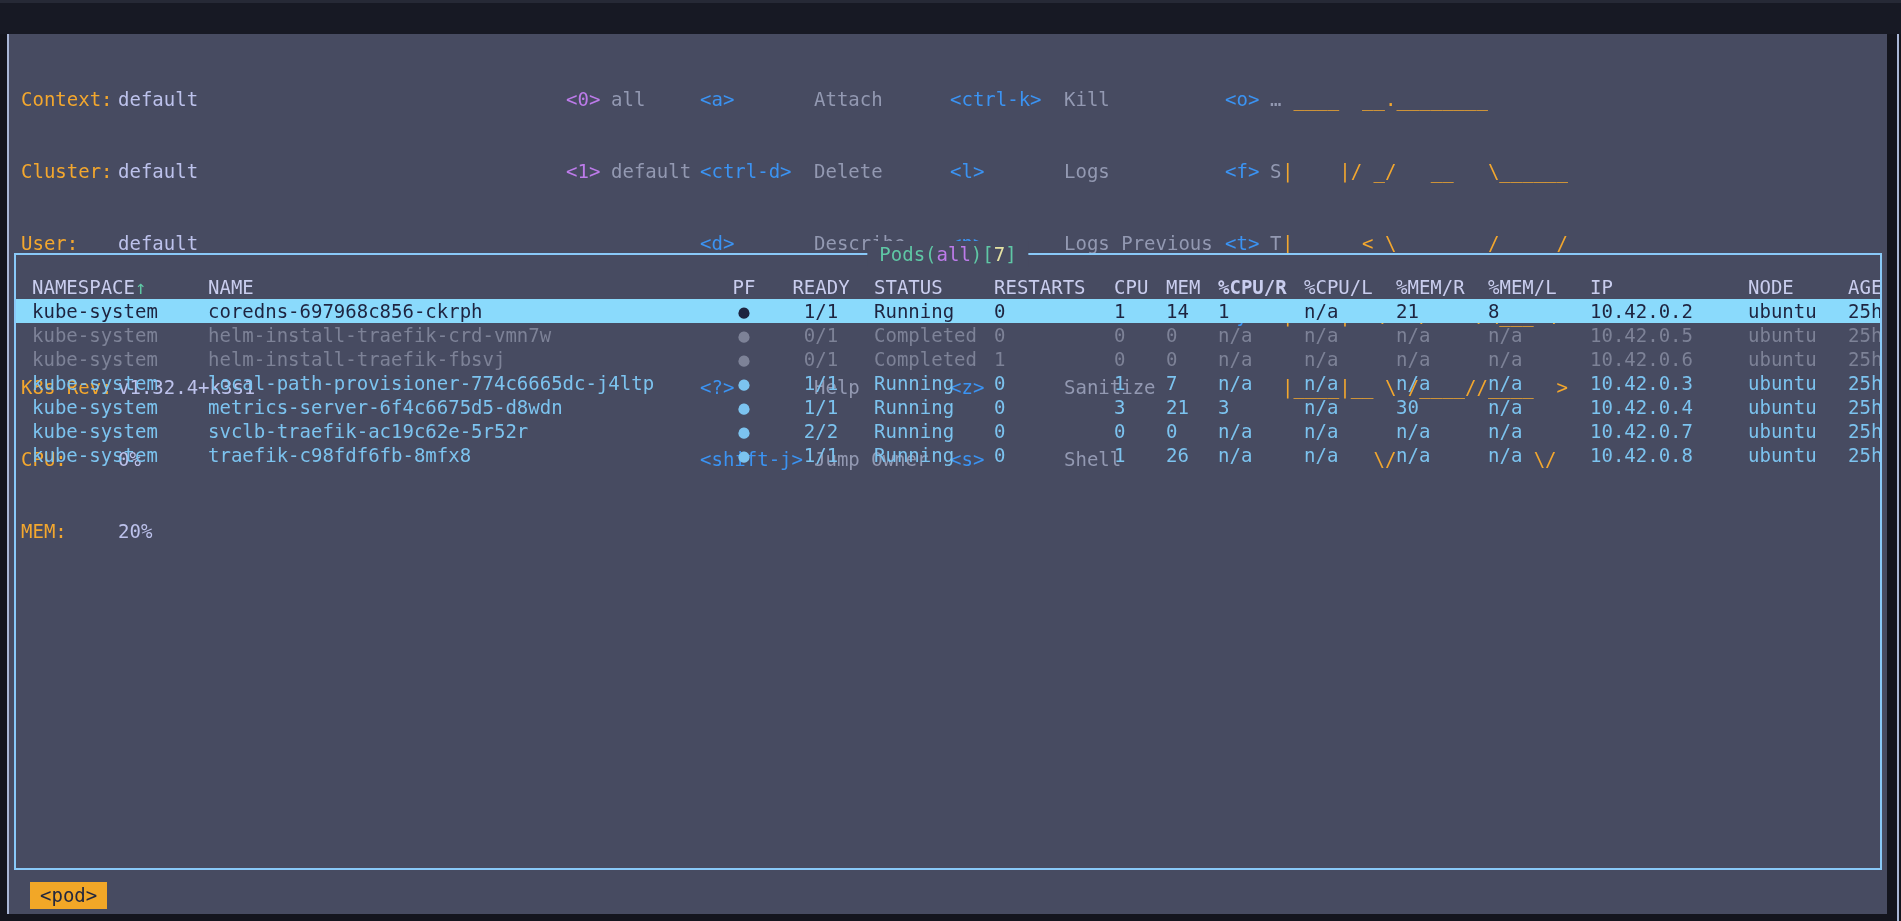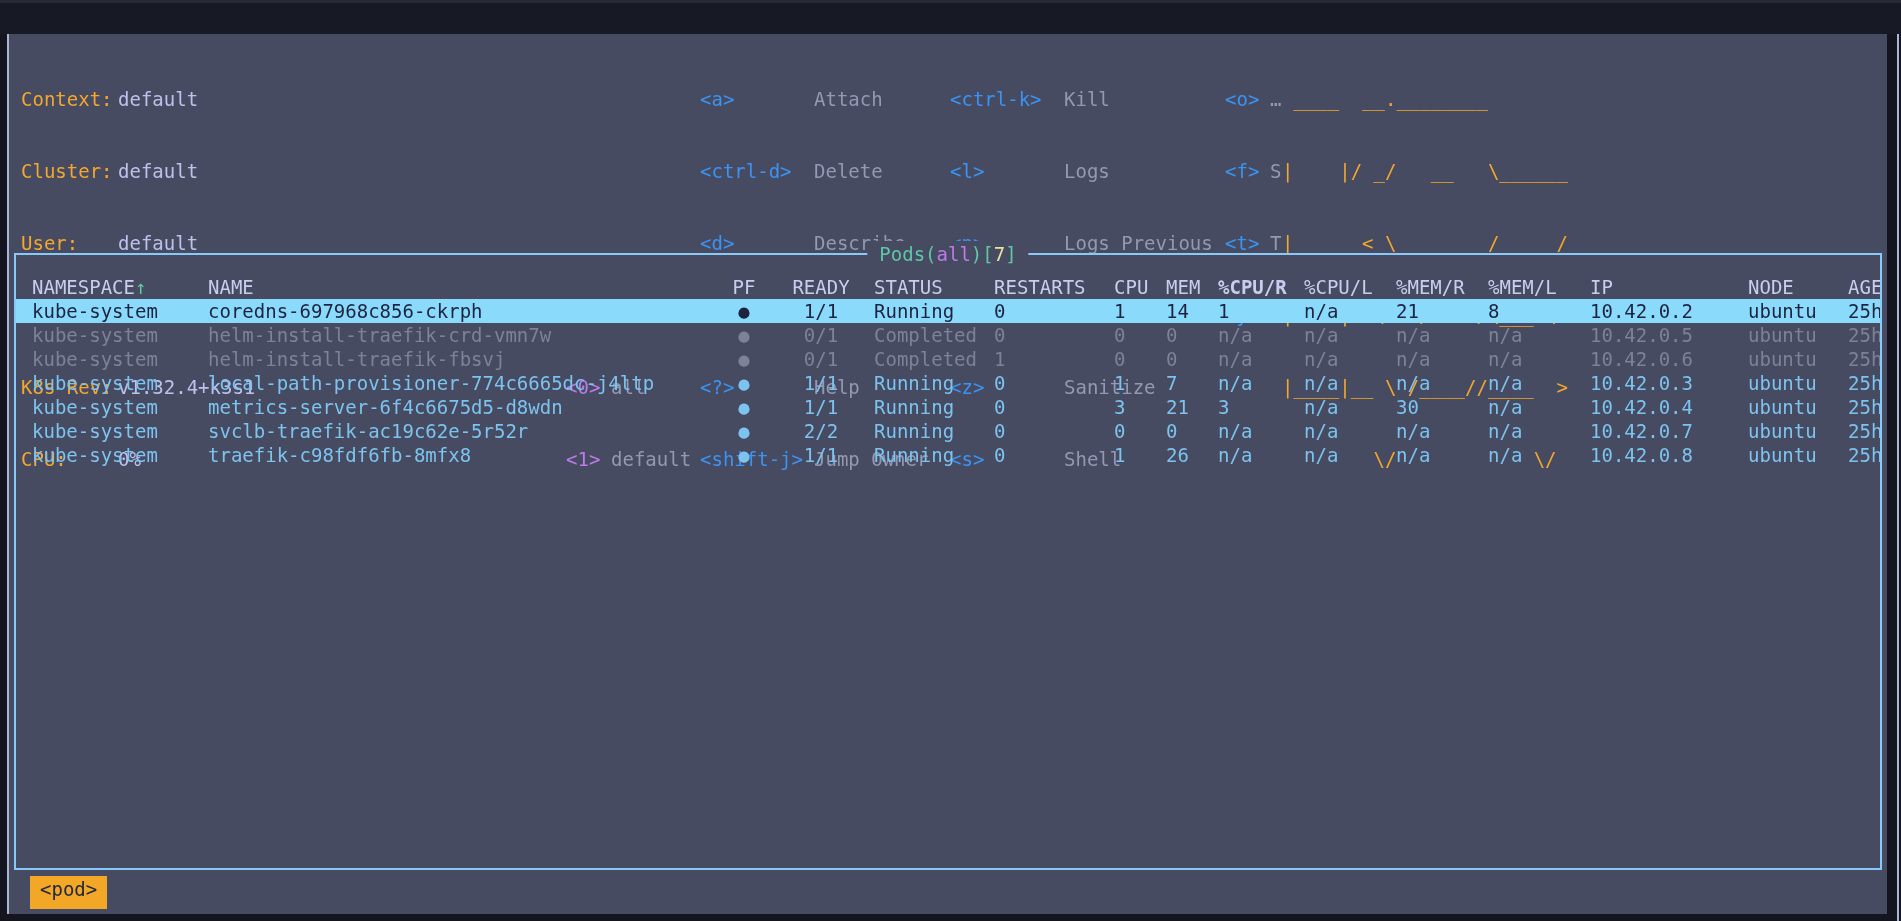--- a/index.html
+++ b/index.html
@@ -20,21 +20,21 @@
     white-space:pre;
   }
   .edge-right{position:absolute;top:34px;right:2px;width:2px;bottom:0;background:var(--edge,#a9b6d6);}
   .term{
     position:absolute;top:34px;left:7px;right:14px;bottom:7px;
     background:var(--bg,#474b61);
     border-left:2px solid var(--edge,#a9b6d6);
     box-sizing:border-box;
   }
   
-  .hdr{display:flex;padding:5px 0 0 12px;line-height:24px;white-space:pre;align-items:flex-end;}
+  .hdr{display:flex;padding:5px 0 0 12px;line-height:24px;white-space:pre;}
   .col-info{width:545px;}
   .col-ns{width:134px;}
   .col-m1{width:250px;}
   .col-m2{width:275px;}
   .col-logo{flex:1;}
   .info-label{display:inline-block;width:97px;color:var(--orange,#f3a72e);}
   .info-value{color:var(--lavender,#bdc2ec);}
   .rev-new{color:var(--teal,#5fc7a5);}
   .bolt{color:var(--bolt,#f2cf3a);font-family:"DejaVu Sans","DejaVu Sans Mono",sans-serif;}
   .hk-row{display:flex;}
@@ -69,21 +69,21 @@
   .w-cpur{width:86px;font-weight:bold;} .w-cpul{width:92px;} .w-memr{width:92px;} .w-meml{width:86px;}
   .c-ip{width:158px;padding-left:16px;}
   .c-node{width:100px;padding-left:16px;}
   .c-age{padding-left:16px;}
   .arrow{color:var(--teal,#5fc7a5);}
   tr.running td{color:var(--sky,#7cc3ef);}
   tr.completed td{color:var(--dim,#7d8297);}
   tr.selected td{background:var(--sel-bg,#8adafc);color:var(--sel-fg,#1e2440);}
   
   .crumb{
-    position:absolute;left:21px;bottom:5px;height:33px;line-height:27px;
+    position:absolute;left:21px;bottom:5px;height:27px;line-height:27px;
     background:var(--badge-bg,#f2a727);color:var(--badge-fg,#23283f);
     padding:0 10px;white-space:pre;
   }
 </style>
 </head>
 <body>
 
 <div class="titlebar">
   <span>"ssh vm@192.168.122.6 " 17:19 17-May-25</span>
 </div>
@@ -93,20 +93,21 @@
 
   <div class="hdr">
 
     <div class="col-info">
       <div><span class="info-label">Context:</span><span class="info-value">default</span></div>
       <div><span class="info-label">Cluster:</span><span class="info-value">default</span></div>
       <div><span class="info-label">User:</span><span class="info-value">default</span></div>
       <div><span class="info-label">K9s Rev:</span><span class="info-value">v0.32.5</span><span class="info-value"> </span><span class="bolt">⚡</span><span class="rev-new">v0.50.6</span></div>
       <div><span class="info-label">K8s Rev:</span><span class="info-value">v1.32.4+k3s1</span></div>
       <div><span class="info-label">CPU:</span><span class="info-value">0%</span></div>
+      <div><span class="info-label">MEM:</span><span class="info-value">20%</span></div>
     </div>
 
     <div class="col-ns">
       <div class="hk-row"><span class="hk-key ns">&lt;0&gt;</span><span class="hk-label">all</span></div>
       <div class="hk-row"><span class="hk-key ns">&lt;1&gt;</span><span class="hk-label">default</span></div>
     </div>
 
     <div class="col-m1">
       <div class="hk-row"><span class="hk-key">&lt;a&gt;</span><span class="hk-label">Attach</span></div>
       <div class="hk-row"><span class="hk-key">&lt;ctrl-d&gt;</span><span class="hk-label">Delete</span></div>

